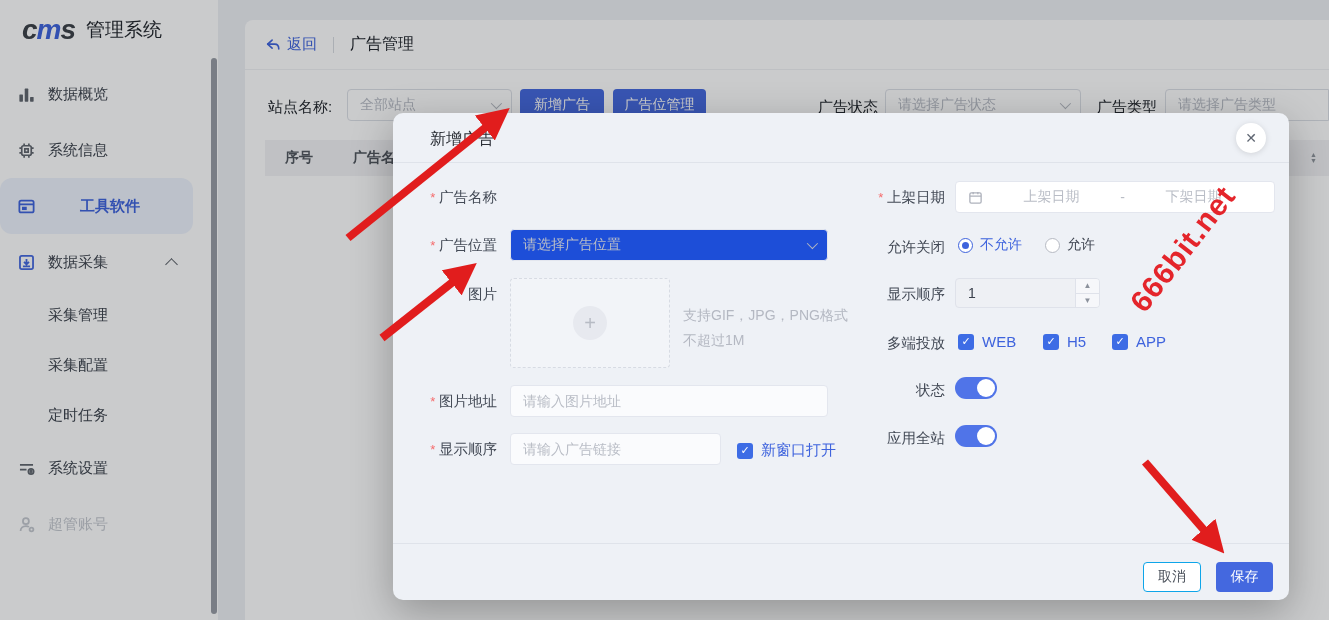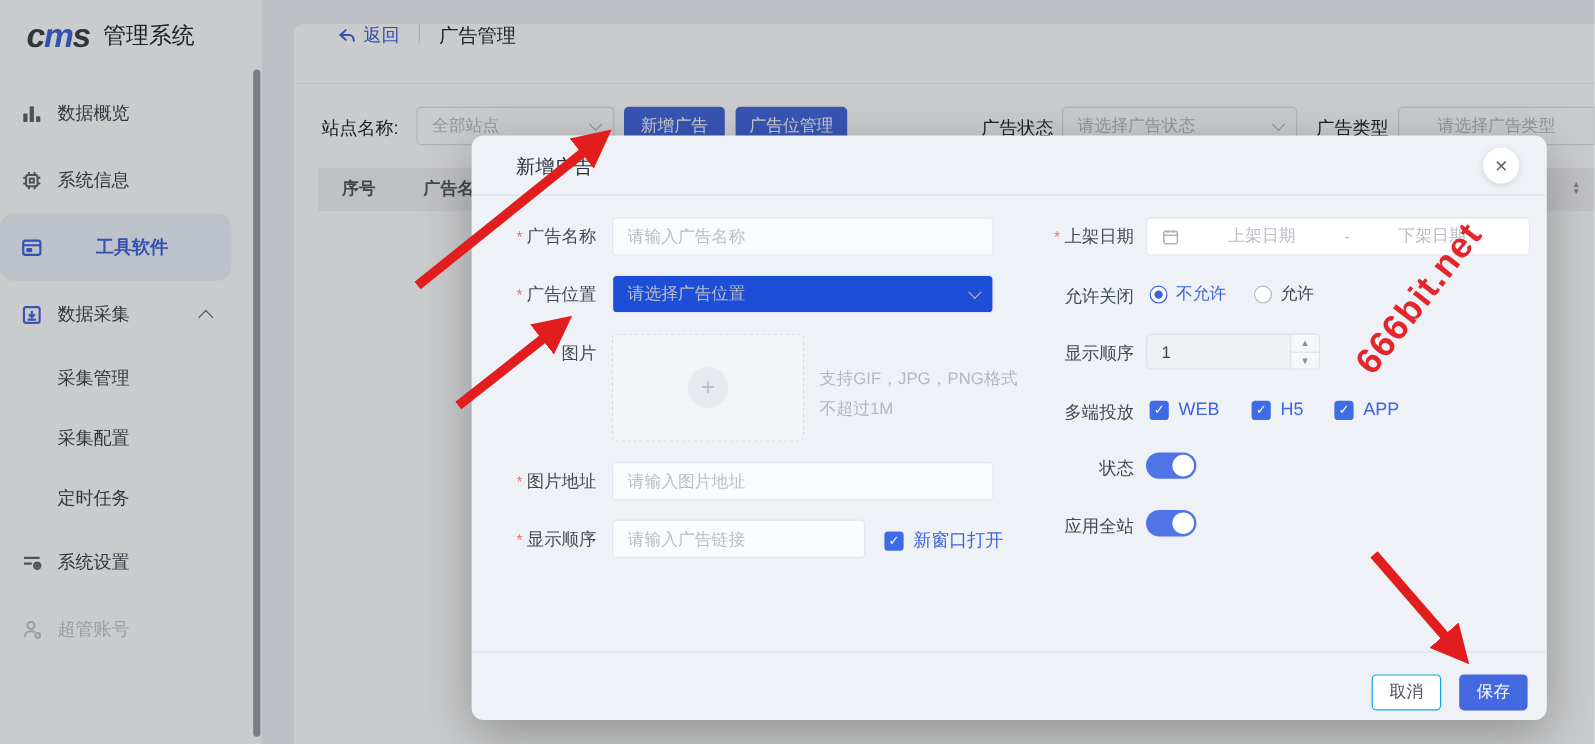--- a/index.html
+++ b/index.html
@@ -21,27 +21,27 @@
   .nav-item.active { background:#eef3fd; width:193px; border-radius:12px; color:#3e63dd; font-weight:bold;gap:32px; }
   .nav-item.active .nicon { color:#3e63dd; }
   .nav-item.blue-icon .nicon { color:#4468df; }
   .nav-item.sub { padding-left:48px; height:50px; }
   .nav-item.disabled { color:#c4c8cf; }
   .nav-item.disabled .nicon { color:#c4c8cf; }
   .chev-up { position:absolute; right:42px; width:9px; height:9px; border-right:1.6px solid #5b6068; border-bottom:1.6px solid #5b6068; transform:rotate(-135deg); margin-top:4px; }
   .side-scrollbar { position:absolute; left:211px; top:58px; width:6px; height:556px; background:#989ca4; border-radius:3px; z-index:2; }
   
   .main-card { position:absolute; left:245px; top:20px; width:1084px; height:600px; background:#fff; border-radius:8px 0 0 0; z-index:1; }
-  .card-header { height:50px; border-bottom:1px solid #f0f1f4; display:flex; align-items:flex-start; padding-left:36px; }
+  .card-header { height:50px; border-bottom:1px solid #f0f1f4; display:flex; align-items:center; padding-left:20px; }
   .back-link { display:flex; align-items:center; color:#3e63dd; font-size:15px; cursor:pointer; }
   .back-link svg { margin-right:6px; }
   .hdr-divider { width:1px; height:16px; background:#d8dbe0; margin:0 16px; }
   .page-title { font-size:16px; color:#22262c; font-weight:500; }
   .flt-label { position:absolute; font-size:15px; color:#22262c; font-weight:500; top:78px; }
-  .sel { position:absolute; top:69px; height:32px; border:1px solid #dcdfe6; border-radius:4px; background:#fff; display:flex; align-items:center; padding:0 12px; font-size:14px; color:#b8bcc5;justify-content:center; }
+  .sel { position:absolute; top:69px; height:32px; border:1px solid #dcdfe6; border-radius:4px; background:#fff; display:flex; align-items:center; padding:0 12px; font-size:14px; color:#b8bcc5; }
   .sel .chev { margin-left:auto; width:8px; height:8px; border-right:1.5px solid #b3b7c0; border-bottom:1.5px solid #b3b7c0; transform:rotate(45deg) translateY(-2px); }
   .btn-primary { position:absolute; top:69px; height:32px; background:#4468df; color:#fff; font-size:14px; border:none; border-radius:4px; cursor:pointer; font-family:inherit; }
   .table-header { position:absolute; left:20px; right:0; top:120px; height:36px; background:#f2f3f5; display:flex; align-items:center; font-size:14px; font-weight:bold; color:#51565e; }
   .th-sort { position:absolute; right:12px; display:flex; flex-direction:column; line-height:6px; font-size:7px; color:#8f949c; }
   
   .overlay { position:absolute; inset:0; background:rgba(12,16,24,0.22); z-index:10; }
   .modal { position:absolute; left:393px; top:113px; width:896px; height:487px; background:#eef1f6; border-radius:10px; box-shadow:0 12px 42px rgba(0,0,0,.28); z-index:20; }
   .modal-header { position:relative; height:50px; border-bottom:1px solid #dfe3ea; }
   .modal-title { position:absolute; left:37px; top:16px; font-size:16px; color:#2b2f36; }
   .modal-close { position:absolute; right:23px; top:10px; width:30px; height:30px; border-radius:50%; background:#fff; box-shadow:0 1px 6px rgba(0,0,0,.13); display:flex; align-items:center; justify-content:center; color:#5f6672; font-size:14px; cursor:pointer; }
@@ -203,21 +203,20 @@
 
 <div class="overlay"></div>
 
 <div class="modal">
   <div class="modal-header">
     <span class="modal-title">新增广告</span>
     <span class="modal-close">✕</span>
   </div>
 
   <span class="f-label req" style="left:8px; top:75px;">广告名称</span>
-  <input class="inp" style="top: 68px;" placeholder="请输入广告名称">
 
   <span class="f-label req" style="left:8px; top:123px;">广告位置</span>
   <div class="selbox" style="top:116px;">
     <span>请选择广告位置</span>
     <span class="chev"></span>
   </div>
 
   <span class="f-label" style="left:8px; top:172px;">图片</span>
   <div class="upload-box">
     <span class="upload-plus">+</span>

